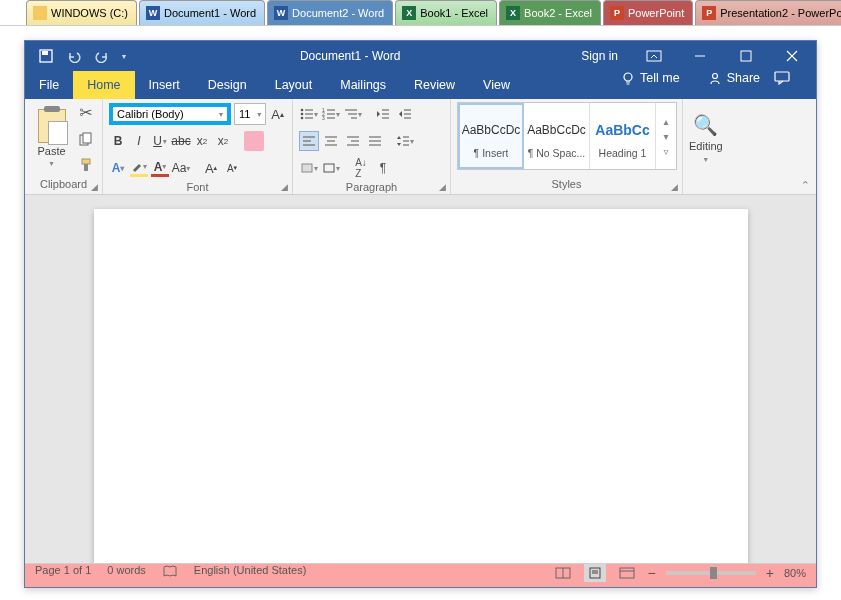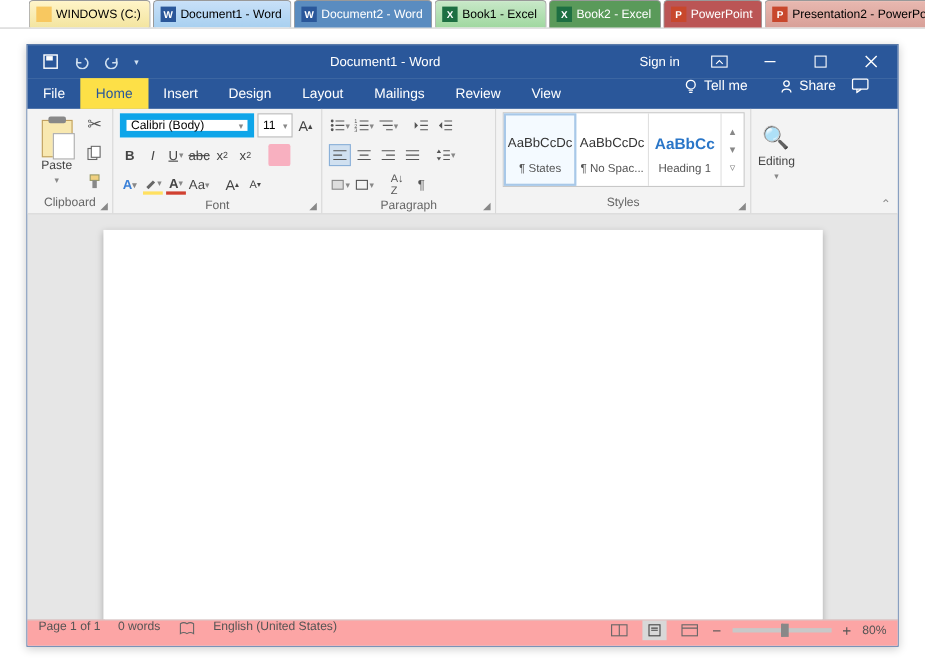--- a/index.html
+++ b/index.html
@@ -52,21 +52,21 @@
 .pastecol { display:flex; flex-direction:column; align-items:center; justify-content:center; cursor:pointer; font-size:11px; color:#444; gap:2px; width:44px; }
 .pasteicon { width:28px; height:34px; background:#f8e8b0; border:1px solid #c0a060; position:relative; }
 .pasteicon::before { content:""; position:absolute; left:5px; top:-4px; width:16px; height:6px; background:#888; border-radius:2px; }
 .pasteicon::after { content:""; position:absolute; right:-3px; bottom:-3px; width:18px; height:22px; background:#fff; border:1px solid #aaa; }
 .clipcol { display:flex; flex-direction:column; gap:6px; justify-content:center; padding-left:4px; }
 .smbtn { width:20px; height:20px; display:flex; align-items:center; justify-content:center; cursor:pointer; color:#555; }
 
 
 .g-font { width:190px; }
 .fontrow { display:flex; align-items:center; gap:3px; height:24px; }
-.fontname { width:130px; height:22px; border:6px solid #0ea5e9; background:#fff; font-size:11px; padding:0 4px; display:flex; align-items:center; justify-content:space-between; cursor:pointer; }
+.fontname { width:130px; height:22px; border:4px solid #0ea5e9; background:#fff; font-size:11px; padding:0 4px; display:flex; align-items:center; justify-content:space-between; cursor:pointer; }
 .fontsize { width:34px; height:22px; border:1px solid #b8b8b8; background:#fff; font-size:11px; padding:0 4px; display:flex; align-items:center; justify-content:space-between; cursor:pointer; }
 .fbtn { width:18px; height:18px; display:flex; align-items:center; justify-content:center; cursor:pointer; font-size:12px; color:#444; }
 .eraser { width:20px; height:20px; background:#f8b0c0; border-radius:2px; cursor:pointer; }
 .hl { border-bottom:3px solid #ffe060; }
 .fc { border-bottom:3px solid #d04030; }
 
 
 .g-para { width:158px; }
 .parow { display:flex; align-items:center; gap:2px; height:24px; }
 .pbtn { width:20px; height:20px; display:flex; align-items:center; justify-content:center; cursor:pointer; color:#555; font-size:12px; }
@@ -430,21 +430,21 @@
             <span>Paragraph</span>
             <span class="dlg">◢</span>
           </div>
     </div>
 
     <div class="group g-styles">
       <div class="group-top">
         <div class="stylebox">
           <div class="sitem sel">
                 <div class="sprev">AaBbCcDc</div>
-                <div class="sname">¶ States</div>
+                <div class="sname">¶ Insert</div>
               </div>
           <div class="sitem">
                 <div class="sprev">AaBbCcDc</div>
                 <div class="sname">¶ No Spac...</div>
               </div>
           <div class="sitem">
                 <div class="sprev h1">AaBbCc</div>
                 <div class="sname">Heading 1</div>
               </div>
           <div class="sgallery">

